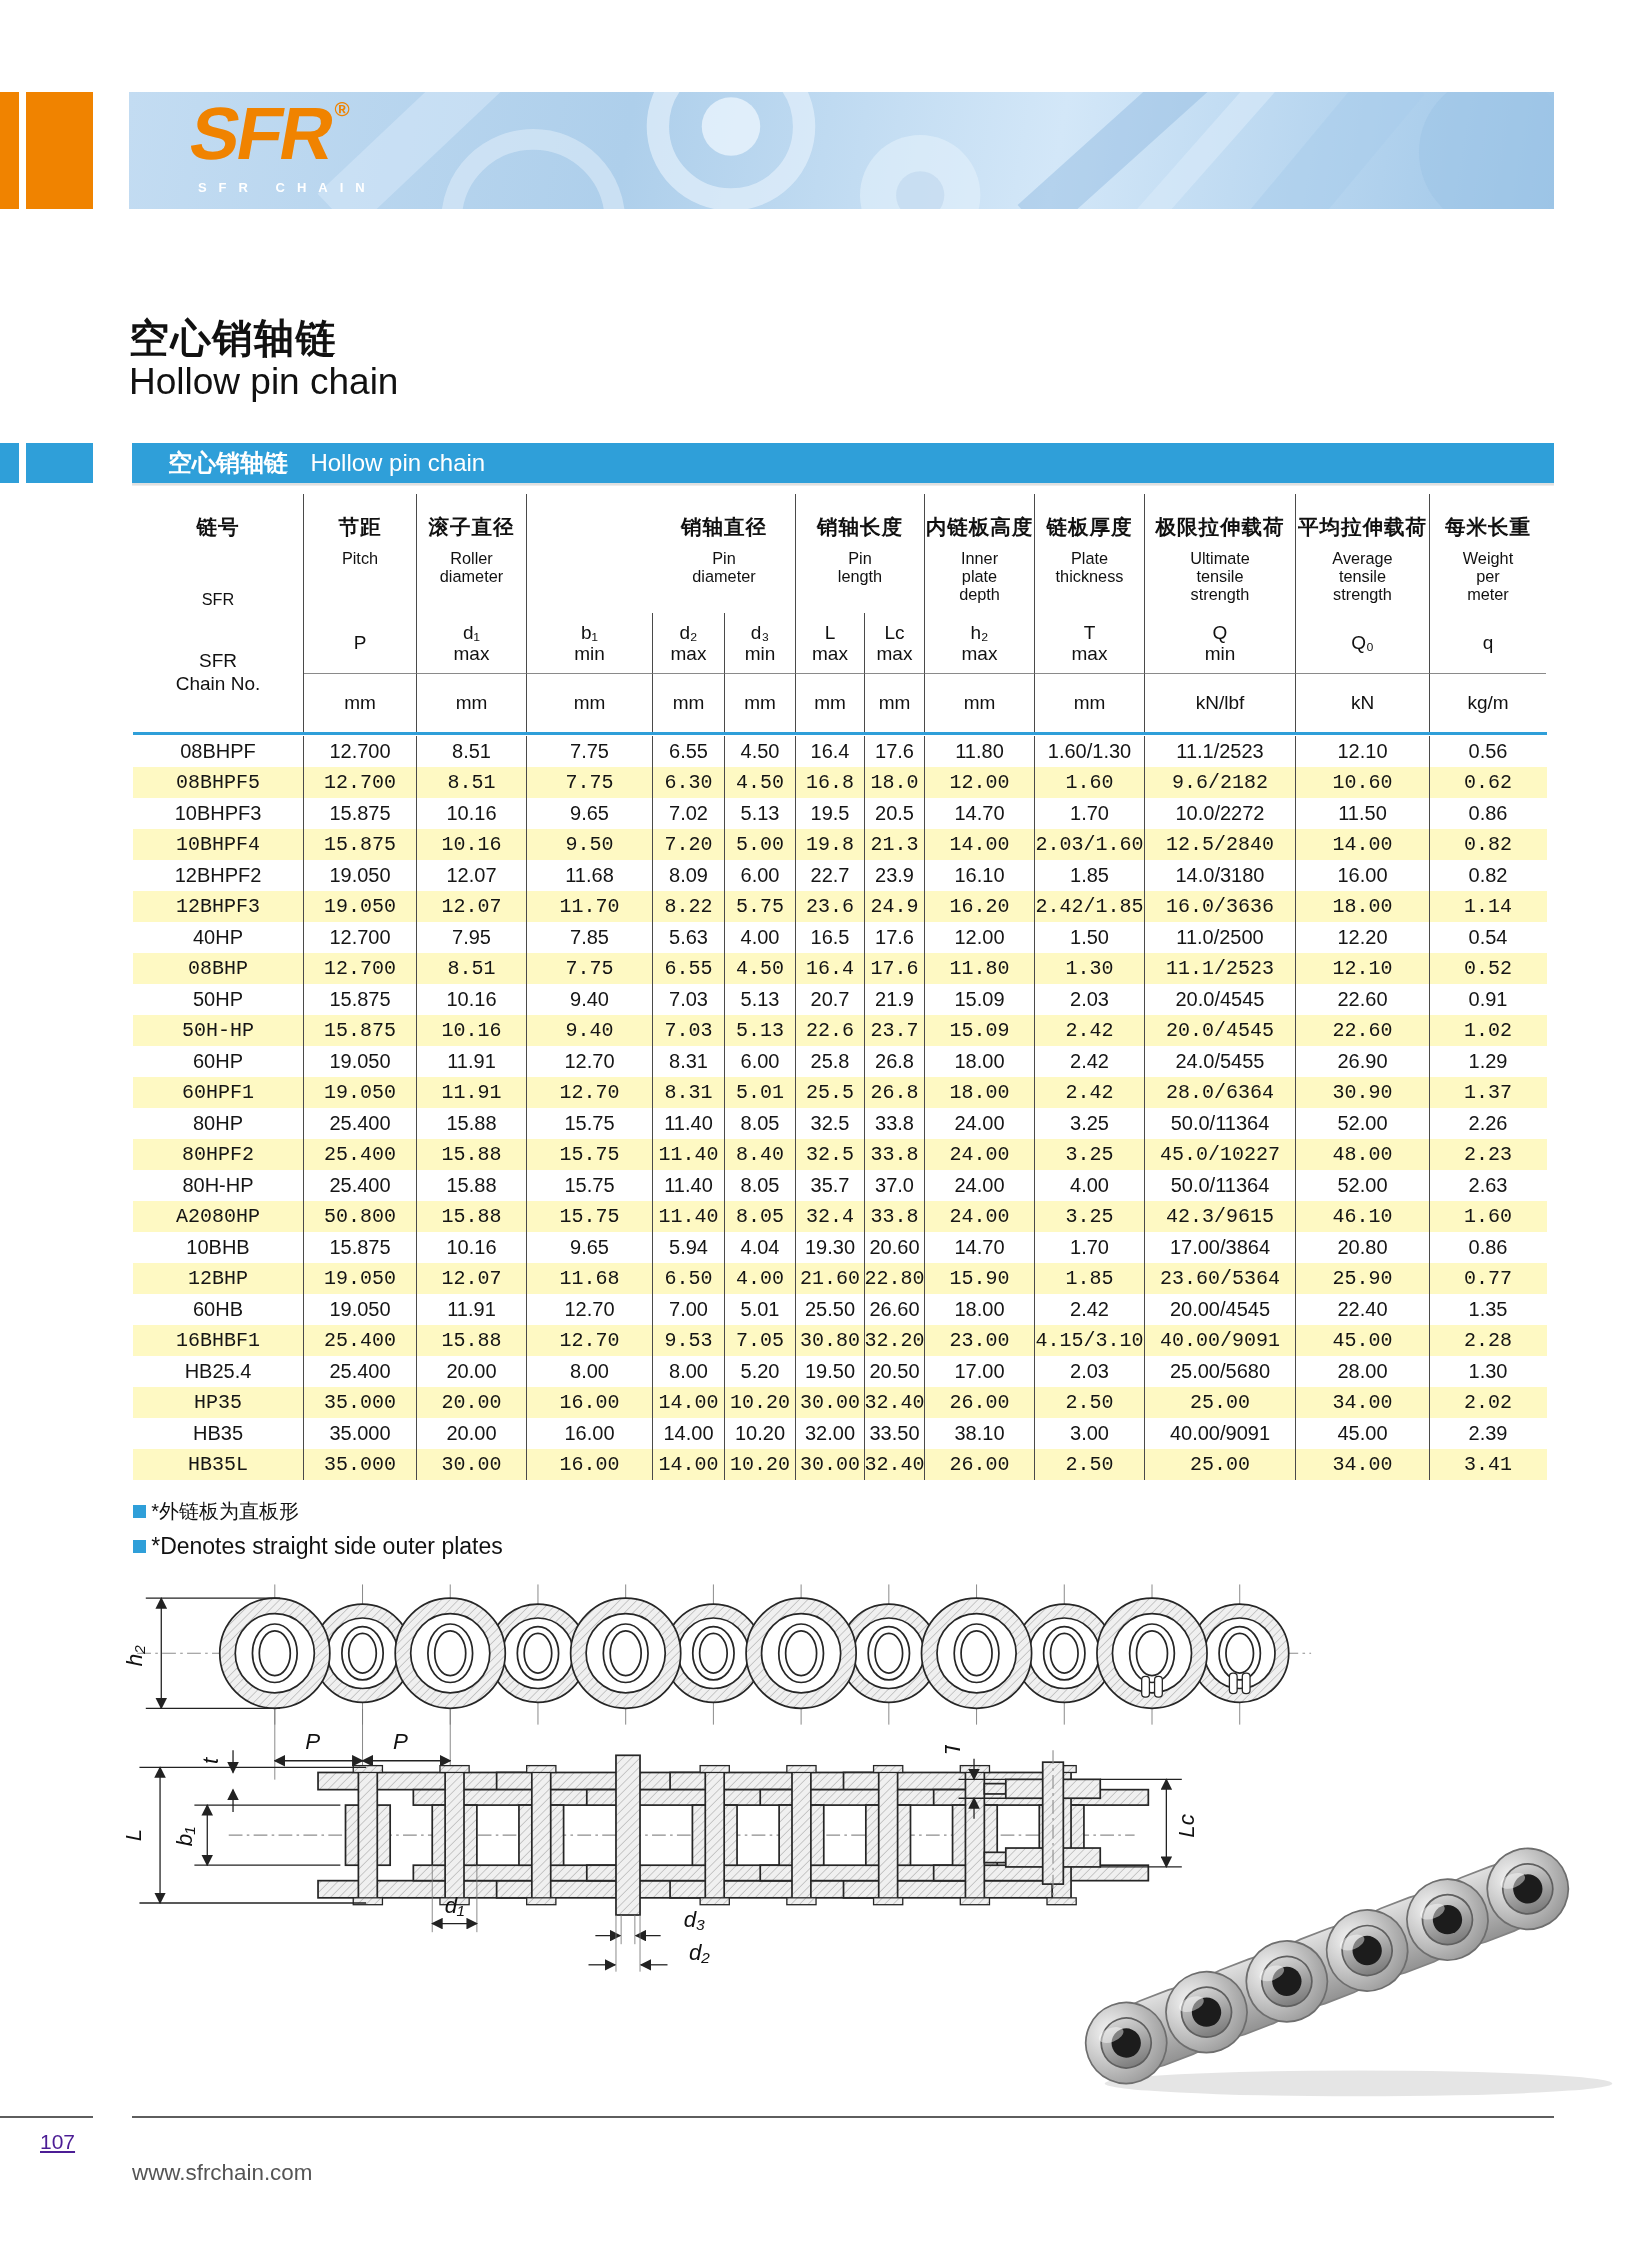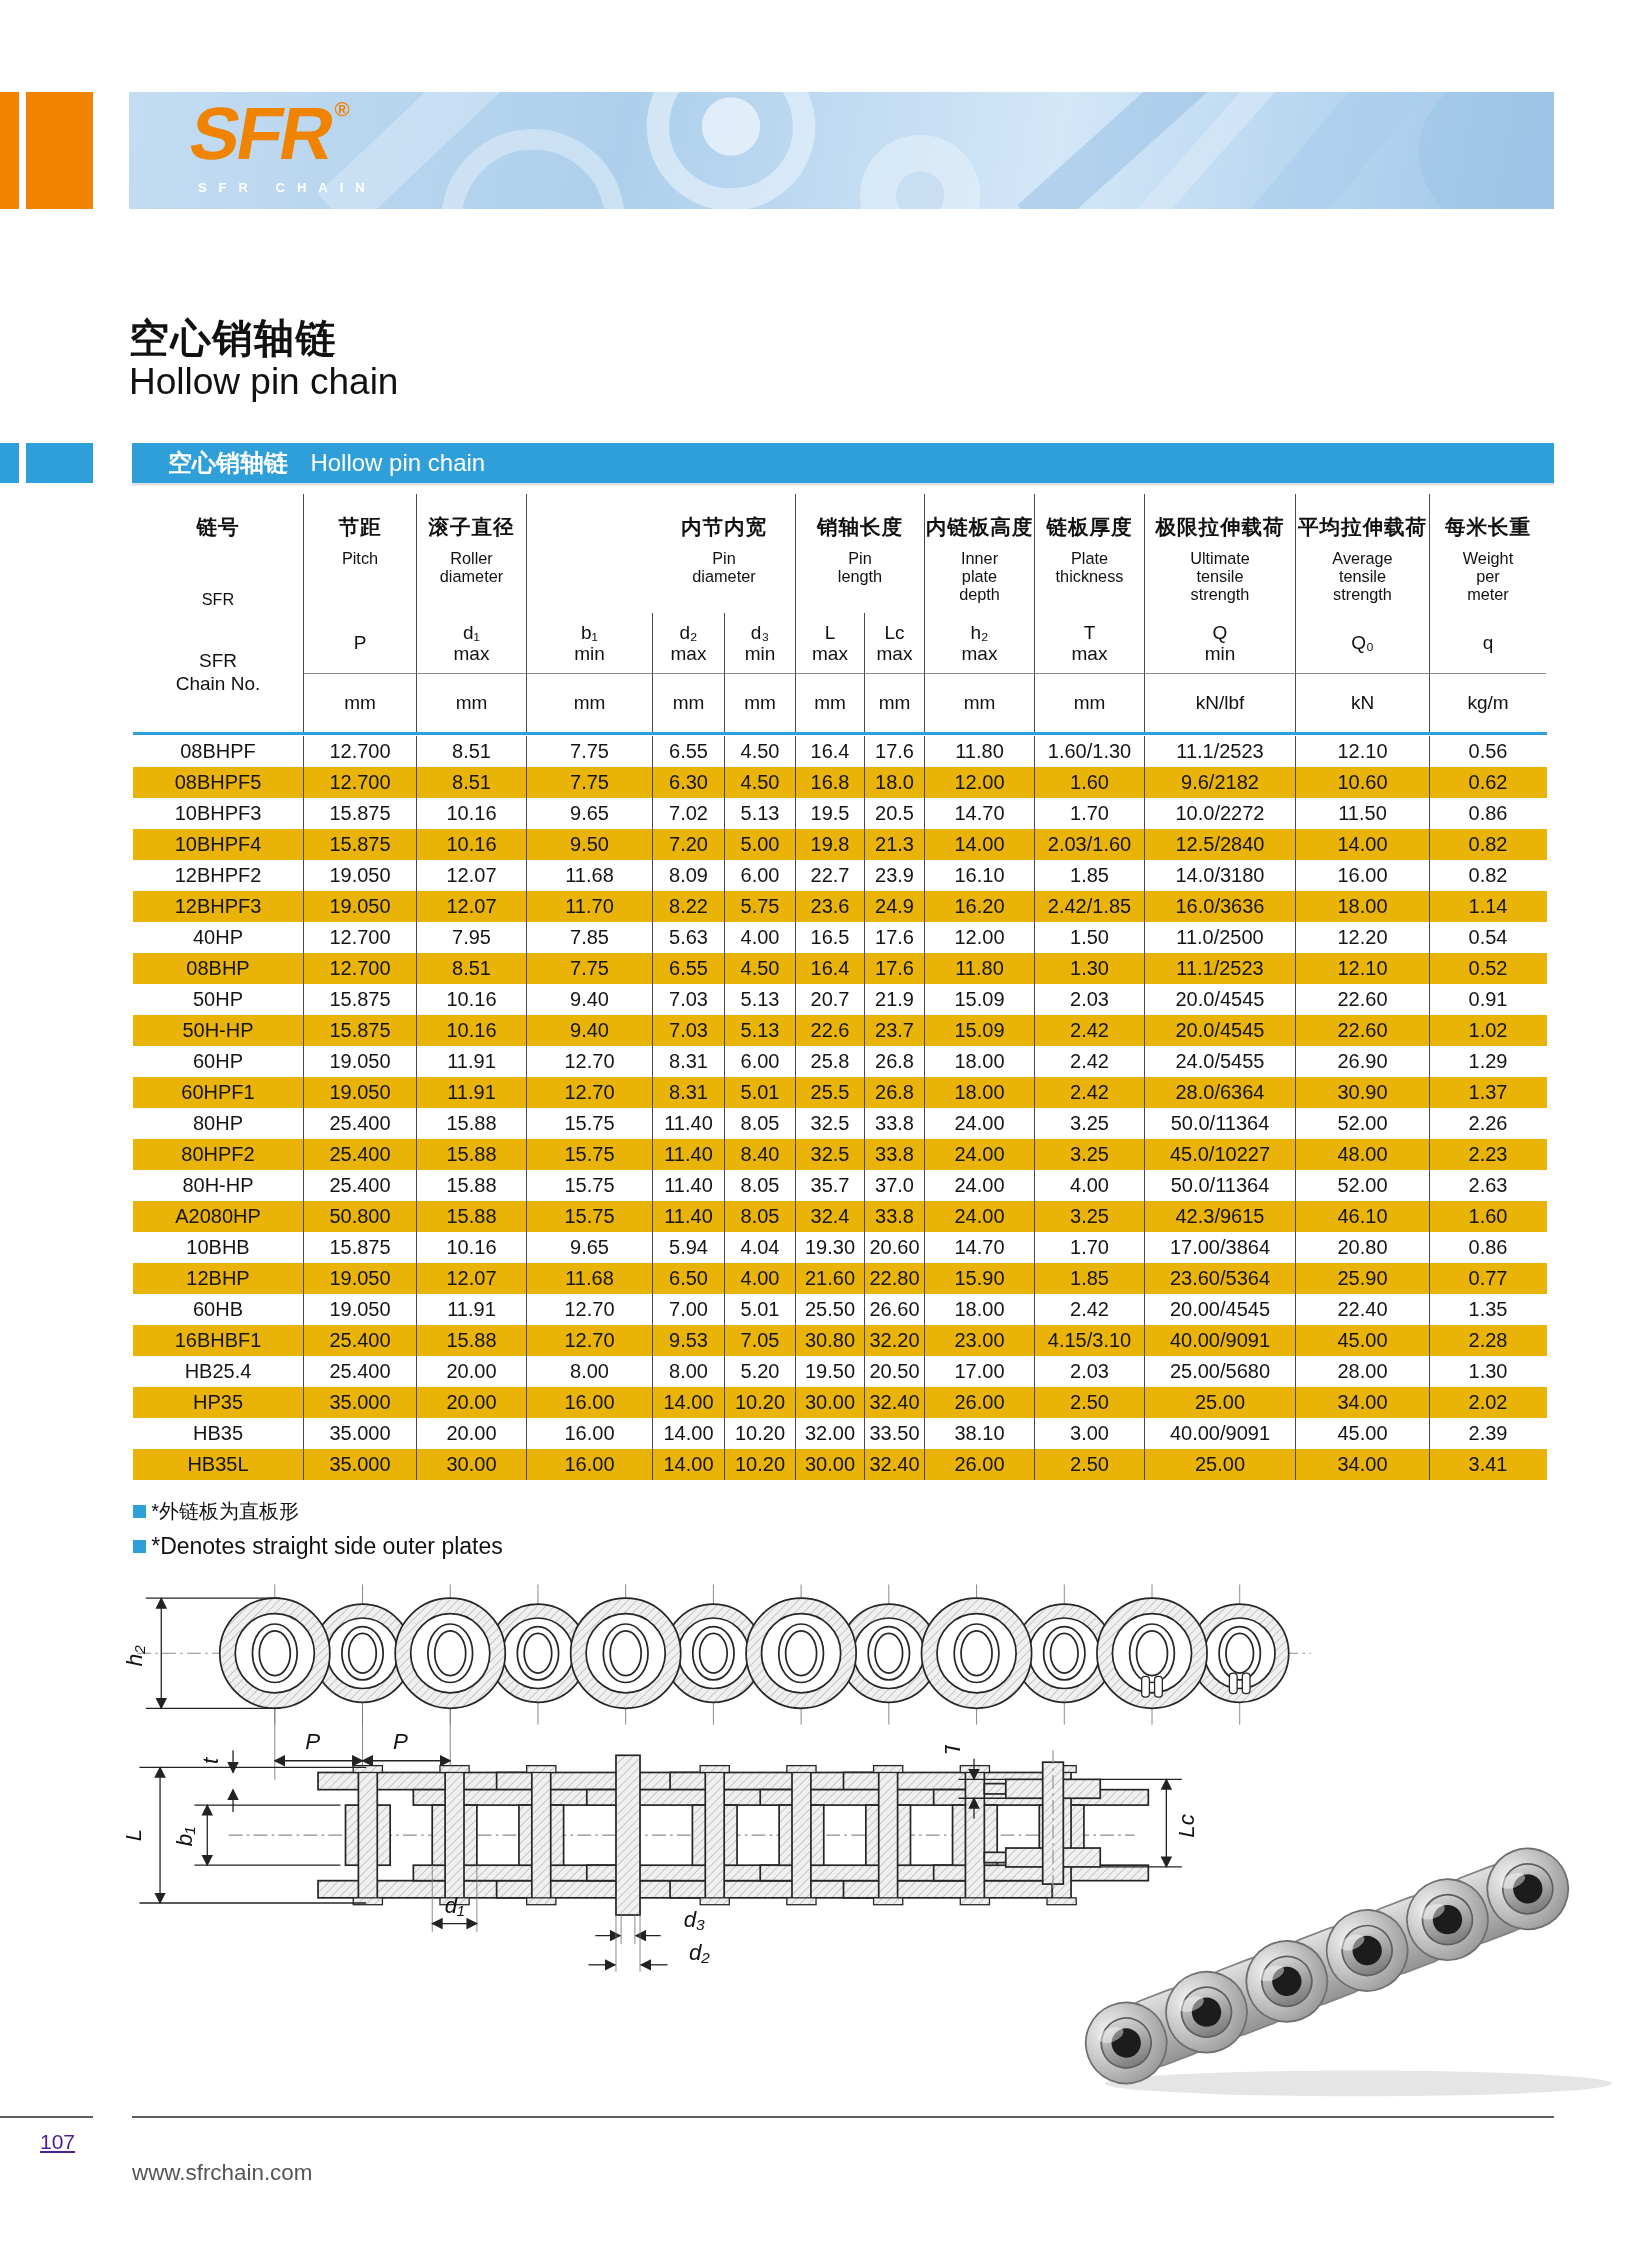--- a/index.html
+++ b/index.html
@@ -41,21 +41,21 @@
   .hc.top{justify-content:flex-start;padding-top:19px;}
   .zh{font-size:20.6px;font-weight:700;letter-spacing:0.9px;}
   .en{font-size:16.3px;line-height:18px;margin-top:7.7px;}
   .sym{font-size:19px;line-height:21.5px;}
   .unit{font-size:19px;border-top:1.7px solid #8a8a8a;}
   .chain-bottom{font-size:19px;line-height:22.4px;}
   .pre{white-space:pre-line;}
 
   .t-body{position:absolute;left:133px;top:736px;width:1414px;}
   .t-row{display:grid;grid-template-columns:var(--tcols);height:31px;}
-  .t-row.alt{background:#eab308;}
+  .t-row.alt{background:#fef9c3;font-family:Liberation Mono, monospace;}
   .td{border-right:1.3px solid #4a4a4a;display:flex;align-items:center;justify-content:center;
       font-size:20px;color:#151515;}
   .td:last-child{border-right:none;}
 
   
   .notes{position:absolute;left:133px;top:1498px;}
   .note-line{display:flex;align-items:center;margin-bottom:7.7px;}
   .bullet{width:13px;height:13px;background:#2f9fd9;margin-right:5.2px;flex:none;}
   .note-zh{font-size:20px;}
   .note-en{font-size:23px;}
@@ -119,21 +119,21 @@
     <div class="hc top" style="grid-area:1/2/2/3;">
       <div class="zh">节距</div>
       <div class="en pre">Pitch</div>
     </div>
     <div class="hc top" style="grid-area:1/3/2/4;">
       <div class="zh">滚子直径</div>
       <div class="en pre">Roller
 diameter</div>
     </div>
     <div class="hc top" style="grid-area:1/5/2/7;">
-      <div class="zh">内节内宽</div>
+      <div class="zh">销轴直径</div>
       <div class="en pre">Pin
 diameter</div>
     </div>
     <div class="hc top" style="grid-area:1/7/2/9;">
       <div class="zh">销轴长度</div>
       <div class="en pre">Pin
 length</div>
     </div>
     <div class="hc top" style="grid-area:1/9/2/10;">
       <div class="zh">内链板高度</div>

